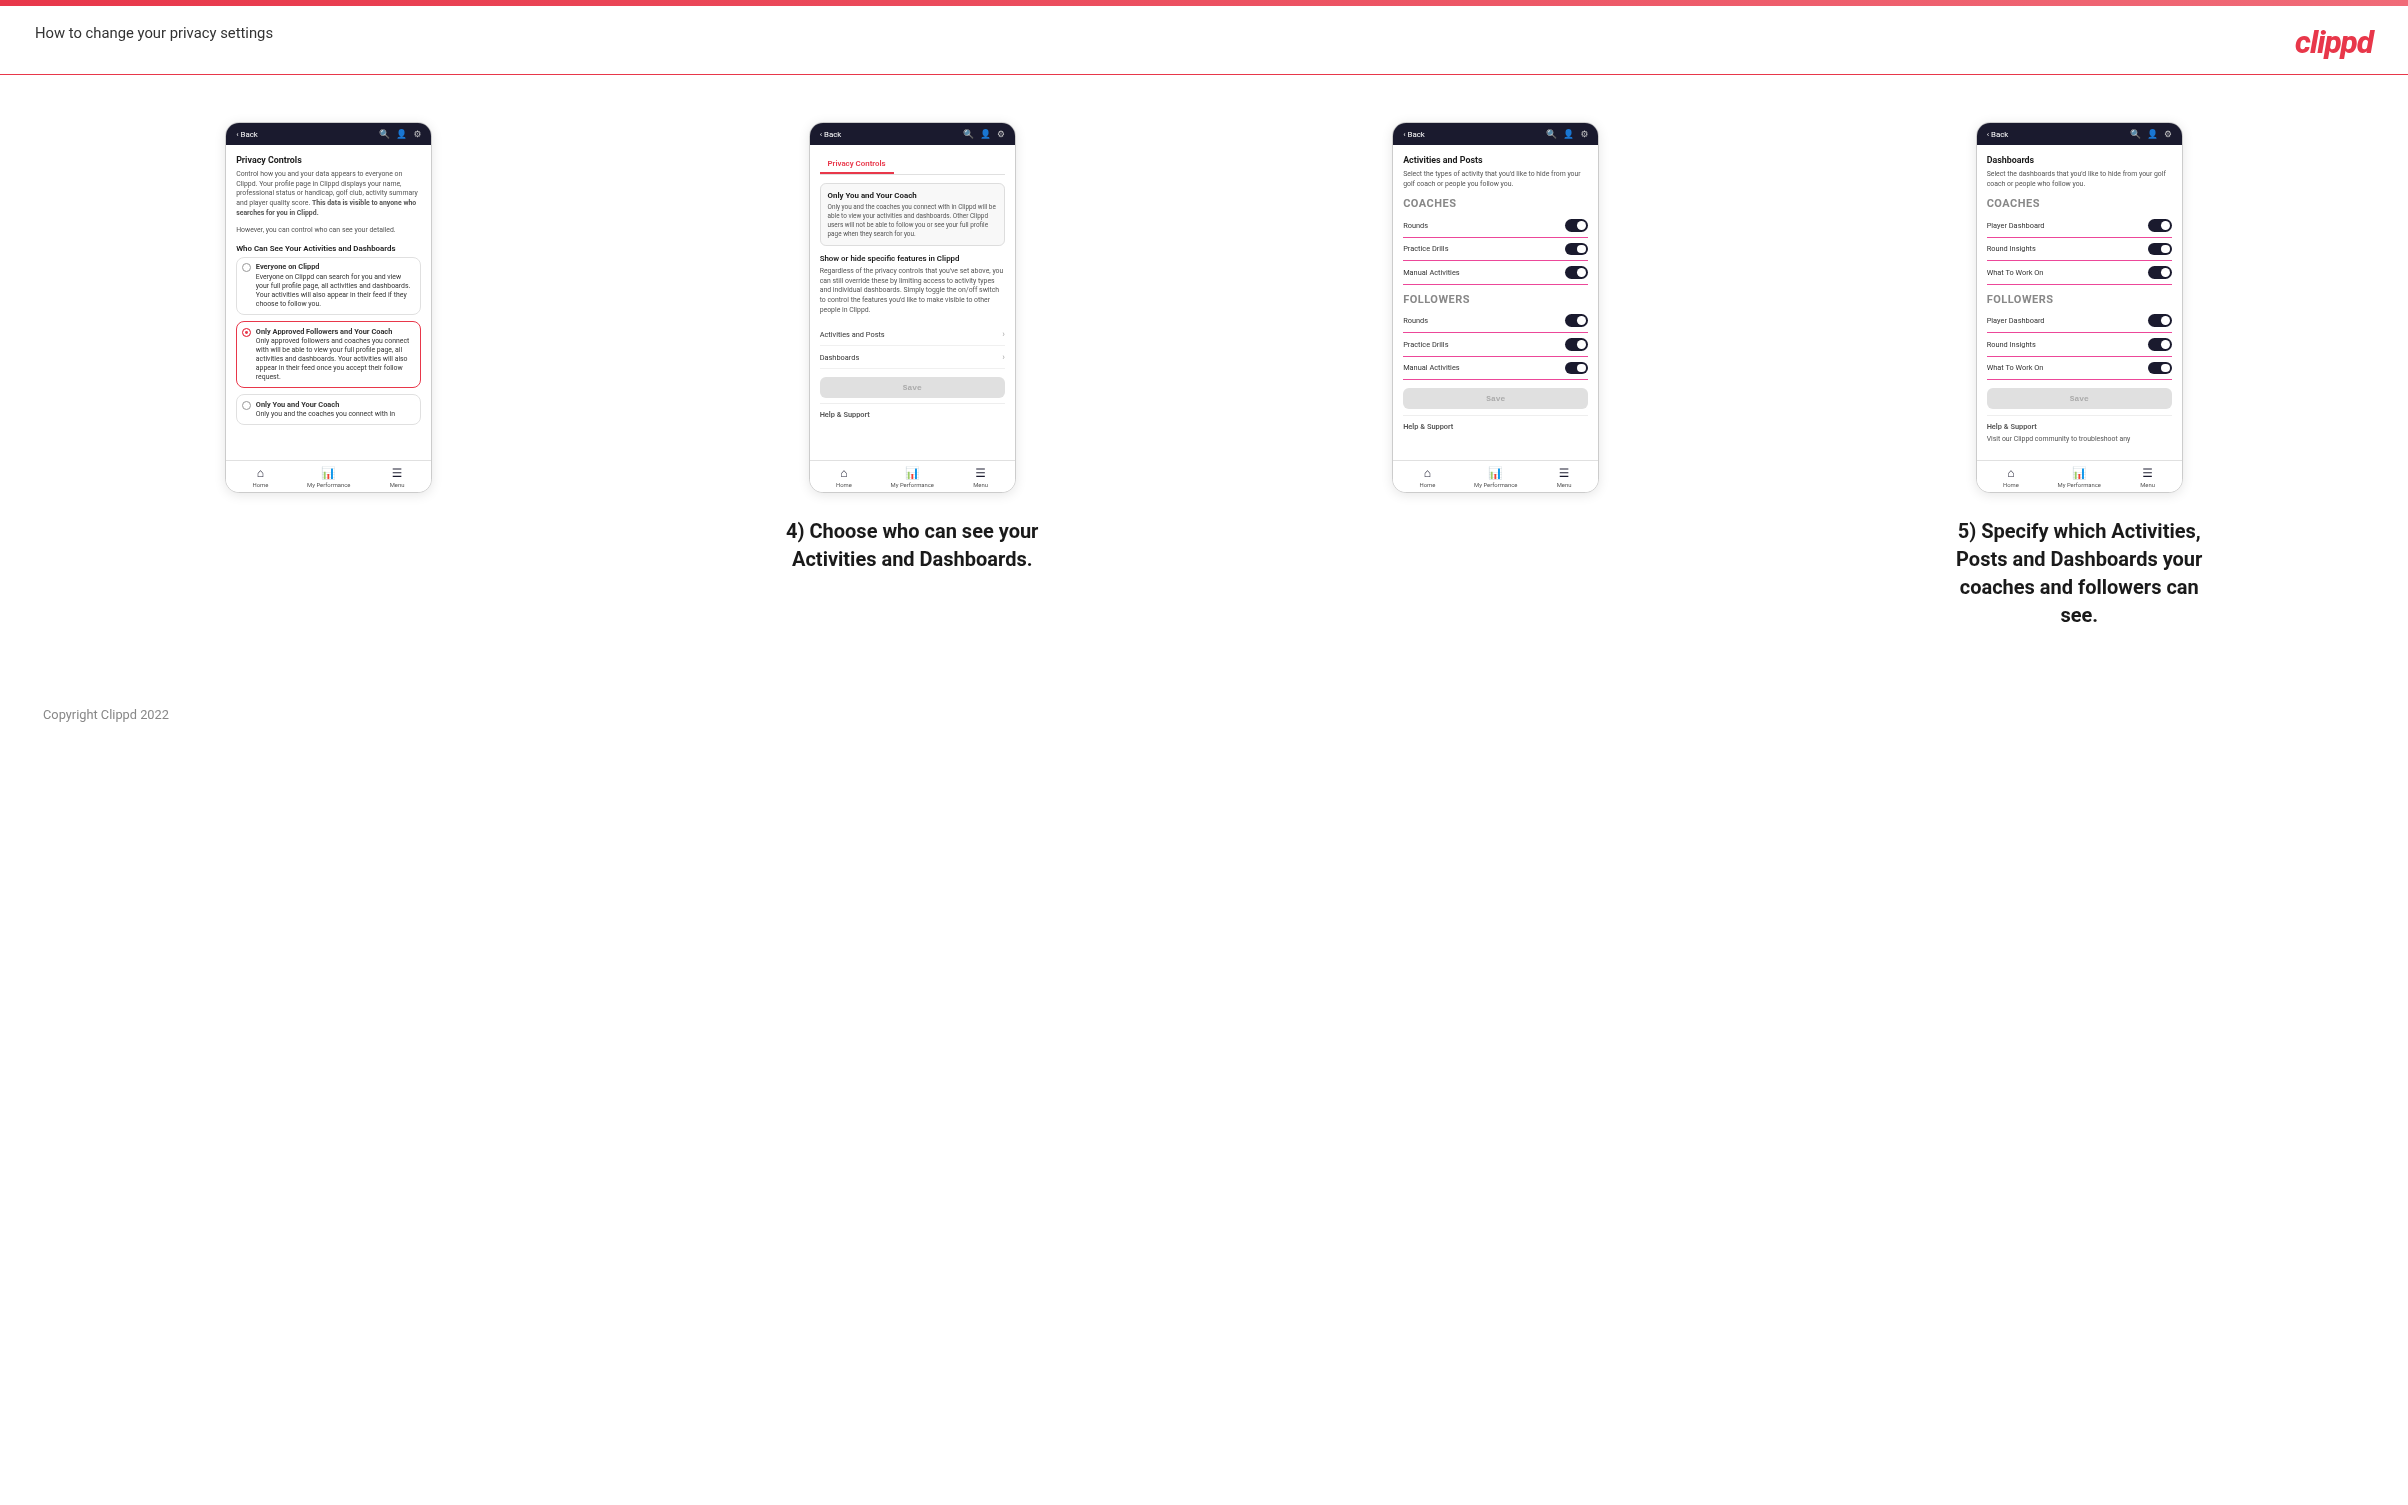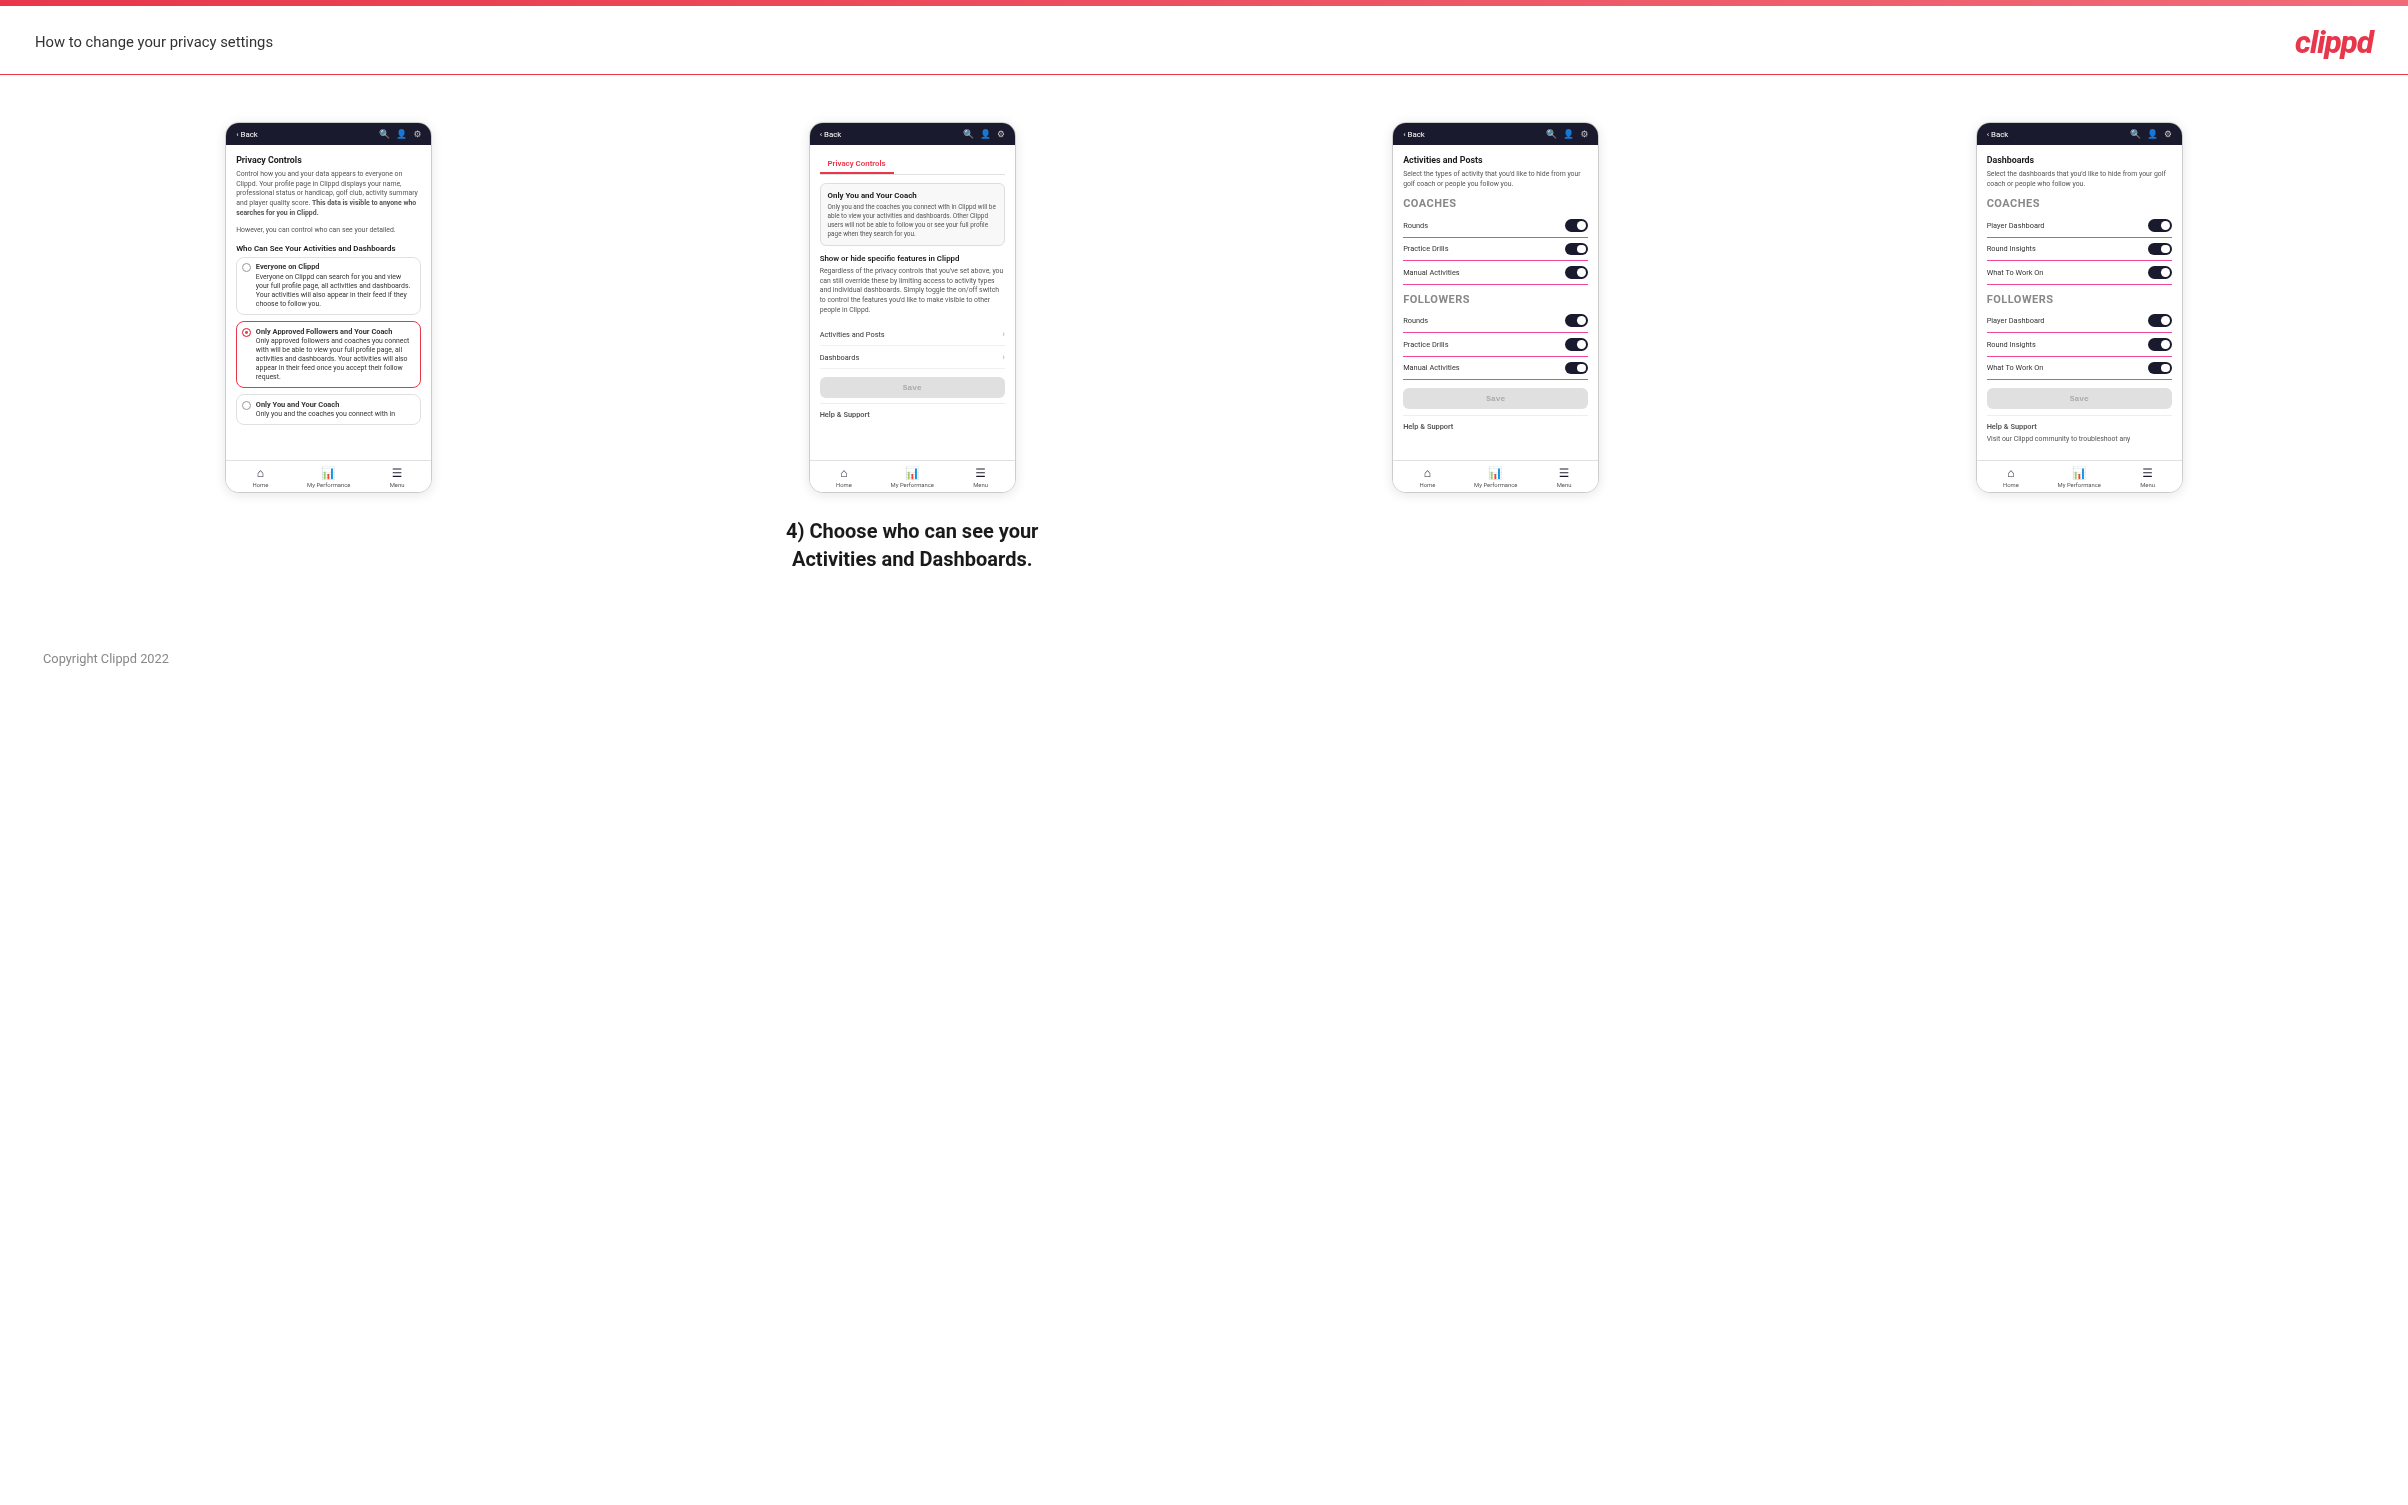--- a/index.html
+++ b/index.html
@@ -6,21 +6,20 @@
     body {
       font-family: -apple-system, BlinkMacSystemFont, 'Segoe UI', Roboto, sans-serif;
       background: #fff;
       color: #222;
       min-height: 100vh;
     }
 
     
     .header {
       display: flex;
-      align-items: center;
       justify-content: space-between;
       padding: 17.7px 35px 13.8px 35px;
       border-bottom: 1.5px solid #e8374a;
     }
     .header-title {
       font-size: 14.8px;
       color: #333;
       font-weight: 400;
     }
     .logo {
@@ -568,20 +567,21 @@
           <div class="bottom-nav-item">
             <span class="bottom-nav-icon">📊</span>
             <span class="bottom-nav-label">My Performance</span>
           </div>
           <div class="bottom-nav-item">
             <span class="bottom-nav-icon">☰</span>
             <span class="bottom-nav-label">Menu</span>
           </div>
         </div>
       </div>
+      <div class="caption">5) Specify which Activities, Posts and Dashboards your  coaches and followers can see.</div>
     </div>
 
   </div>
 
 </div>
 
 <div class="footer">
   <span>Copyright Clippd 2022</span>
 </div>
 

